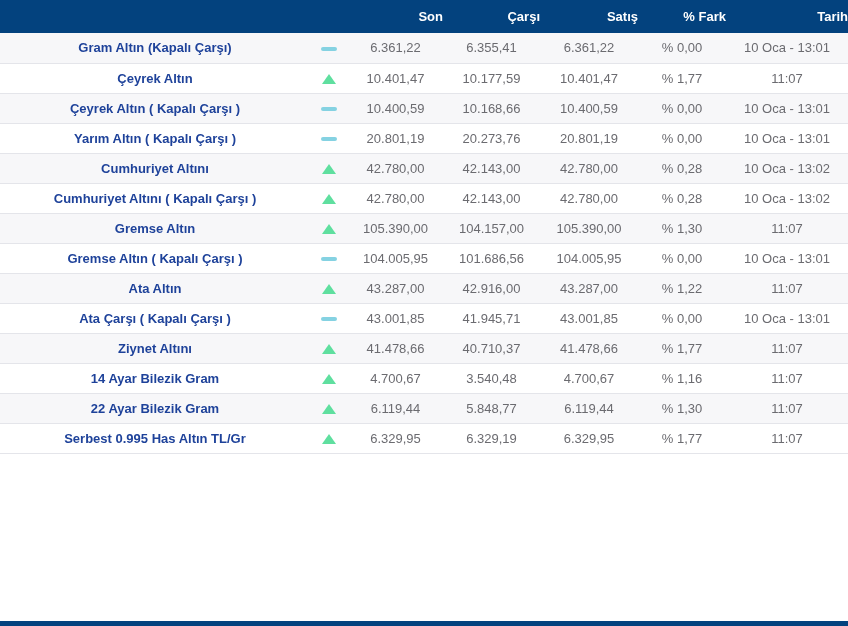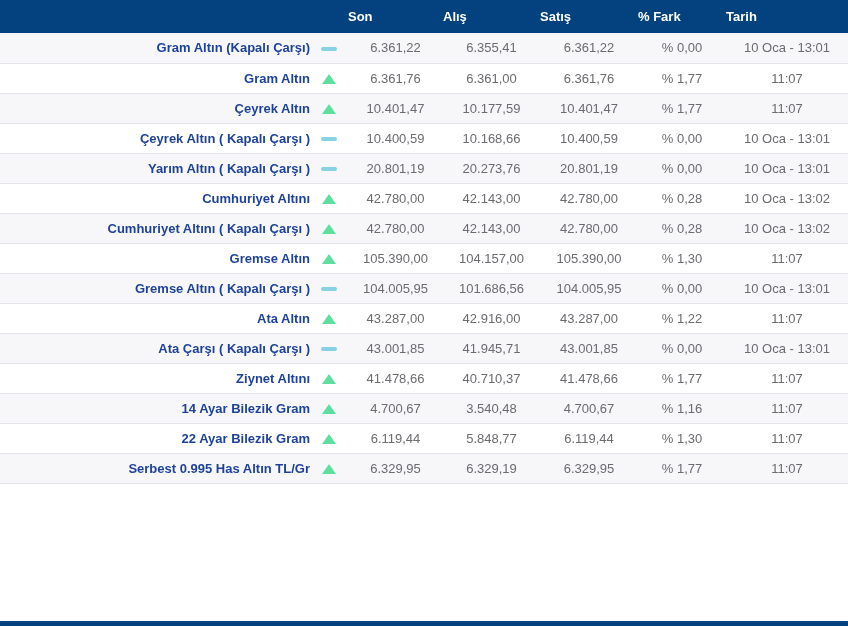--- a/index.html
+++ b/index.html
@@ -20,35 +20,35 @@
     border-collapse: collapse;
     table-layout: fixed;
   }
   thead th {
     background: var(--header-bg, #03427e);
     color: var(--header-text, #ffffff);
     font-size: 13px;
     font-weight: bold;
     height: 33px;
     padding: 0;
-    text-align: left;
+    text-align: right;
     vertical-align: middle;
   }
   tbody tr {
     height: 30px;
     border-bottom: 1px solid var(--divider, #e4e5ea);
   }
   tbody tr:nth-child(odd)  { background: var(--row-alt-bg, #f7f7f9); }
   tbody tr:nth-child(even) { background: var(--row-bg, #ffffff); }
   td { padding: 0; vertical-align: middle; }
   td.name {
     color: var(--name-text, #1e429a);
     font-size: 13px;
     font-weight: bold;
-    text-align: right;
+    text-align: center;
     white-space: nowrap;
     overflow: hidden;
     cursor: pointer;
   }
   td.icon-cell { text-align: center; }
   td.val {
     color: var(--value-text, #6b6b70);
     font-size: 13px;
     text-align: center;
     white-space: nowrap;
@@ -87,46 +87,37 @@
       <col style="width:97px">
       <col style="width:98px">
       <col style="width:88px">
       <col style="width:122px">
     </colgroup>
     <thead>
       <tr>
         <th></th>
         <th></th>
         <th>Son</th>
-        <th>Alış</th>
+        <th>Çarşı</th>
         <th>Satış</th>
         <th>% Fark</th>
         <th>Tarih</th>
       </tr>
     </thead>
     <tbody>
         <tr>
           <td class="name">Gram Altın (Kapalı Çarşı)</td>
           <td class="icon-cell"><span class="dash"></span></td>
           <td class="val">6.361,22</td>
           <td class="val">6.355,41</td>
           <td class="val">6.361,22</td>
           <td class="val">% 0,00</td>
           <td class="val">10 Oca - 13:01</td>
         </tr>
         <tr>
-          <td class="name">Gram Altın</td>
-          <td class="icon-cell"><span class="tri-up"></span></td>
-          <td class="val">6.361,76</td>
-          <td class="val">6.361,00</td>
-          <td class="val">6.361,76</td>
-          <td class="val">% 1,77</td>
-          <td class="val">11:07</td>
-        </tr>
-        <tr>
           <td class="name">Çeyrek Altın</td>
           <td class="icon-cell"><span class="tri-up"></span></td>
           <td class="val">10.401,47</td>
           <td class="val">10.177,59</td>
           <td class="val">10.401,47</td>
           <td class="val">% 1,77</td>
           <td class="val">11:07</td>
         </tr>
         <tr>
           <td class="name">Çeyrek Altın ( Kapalı Çarşı )</td>

